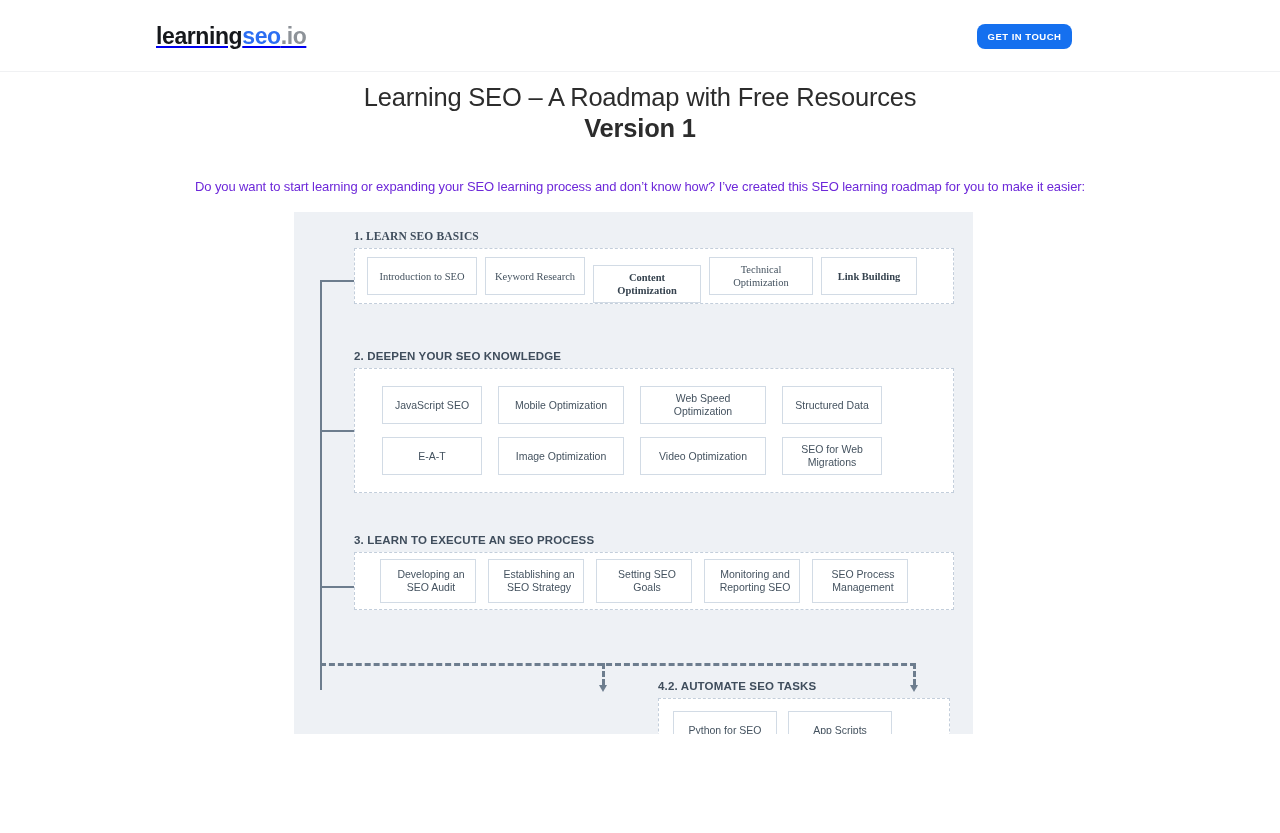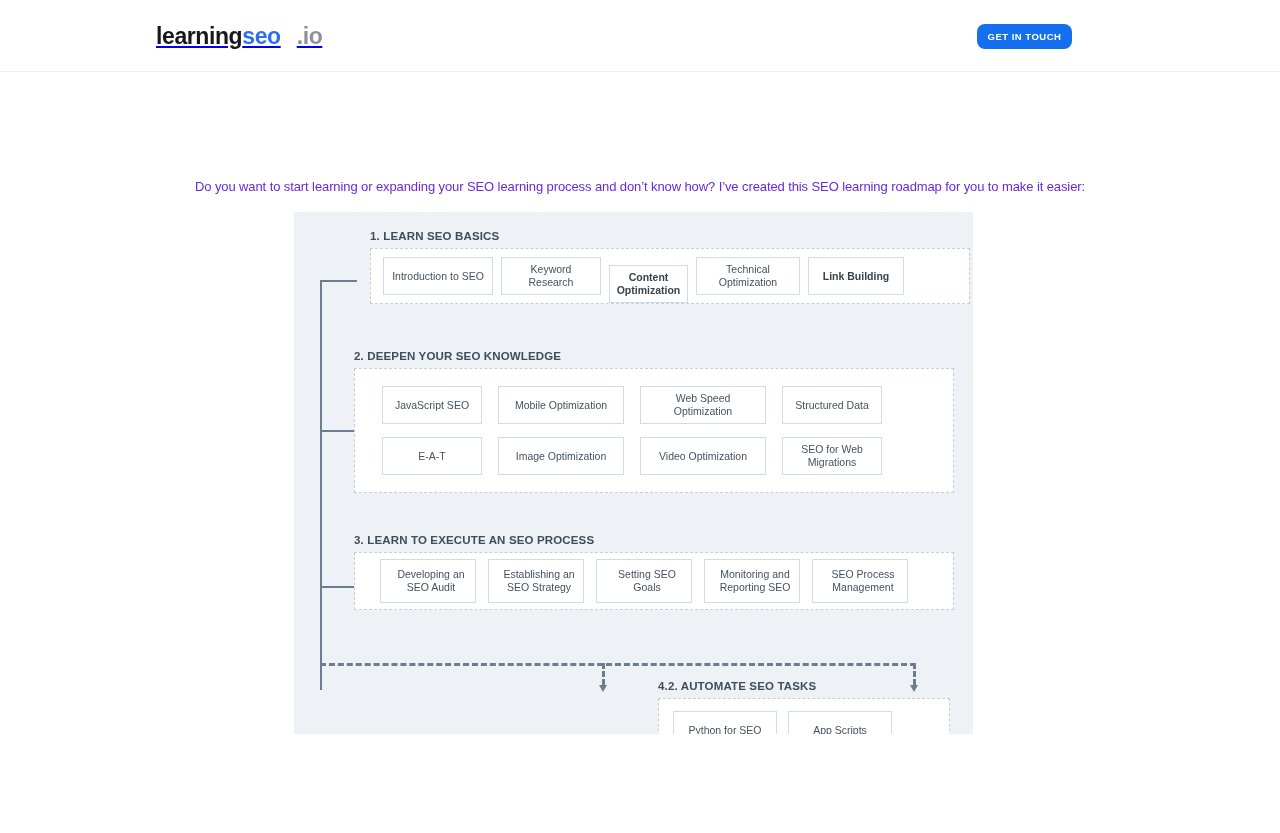--- a/index.html
+++ b/index.html
@@ -16,21 +16,21 @@
     position: absolute; left: 0; top: 0; width: 1280px; height: 72px;
     background: #ffffff; border-bottom: 1px solid #f0f1f3;
   }
   .logo {
     position: absolute; left: 156px; top: 23px;
     font-size: 23px; font-weight: 700; letter-spacing: -0.4px;
     white-space: nowrap;
   }
   .logo .l-learning { color: #16181c; }
   .logo .l-seo { color: #2c6ef2; }
-  .logo .l-io { color: #8d9298; margin-left: 16px; }
+  .logo .l-io { color: #8d9298; }
 
   .cta-button {
     position: absolute; left: 977px; top: 24px;
     width: 95px; height: 25px;
     background: #1570ef; color: #ffffff;
     border: none; border-radius: 8px;
     font-family: "Liberation Sans", sans-serif;
     font-size: 9.5px; font-weight: 700; letter-spacing: 0.5px;
     display: flex; align-items: center; justify-content: center;
     cursor: pointer;
@@ -115,26 +115,26 @@
     border: 1px solid #d2dbe5; background: #ffffff;
     font-size: 10.5px; color: #44525f; text-align: center;
     line-height: 13px;
     display: flex; align-items: center; justify-content: center;
     padding: 4px 6px;
     min-height: 38px;
   }
   .node.bold { font-weight: 700; color: #36434f; }
 
   
-  .sec1 { left: 76px; top: 18px; width: 600px; }
+  .sec1 { left: 60px; top: 18px; width: 600px; font-family: Liberation Serif, serif; }
   .sec1 .section-body { height: 56px; flex-wrap: nowrap; padding: 0 12px; gap: 8px; }
   .sec1 .node { height: 38px; }
   .n1-0 { width: 110px; }
   .n1-1 { width: 100px; }
-  .n1-2 { width: 79px; margin-top: 16px; }
+  .n1-2 { width: 108px; margin-top: 16px; }
   .n1-3 { width: 104px; }
   .n1-4 { width: 96px; }
 
   
   .sec2 { left: 60px; top: 138px; width: 600px; }
   .sec2 .section-body { padding: 17px 27px; gap: 13px 16px; }
   .sec2 .node { width: 100px; height: 34px; }
   .sec2 .node.wide { width: 126px; }
 
   
@@ -159,20 +159,24 @@
 
 <div class="page">
 
   <div class="site-header">
     <a class="logo" href="#">
       <span class="l-learning">learning</span><span class="l-seo">seo</span><span class="l-io">.io</span>
     </a>
     <button class="cta-button">GET IN TOUCH</button>
   </div>
 
+  <h1 class="page-title">
+    <span class="t-line1">Learning SEO – A Roadmap with Free Resources</span>
+    <span class="t-line2">Version 1</span>
+  </h1>
 
   <p class="intro-text">Do you want to start learning or expanding your SEO learning process and don’t know how? I’ve created this SEO learning roadmap for you to make it easier:</p>
 
   <div class="roadmap">
 
     <div class="trunk"></div>
     <div class="trunk-top"></div>
     <div class="branch b2"></div>
     <div class="branch b3"></div>
     <div class="dashed-rail"></div>

